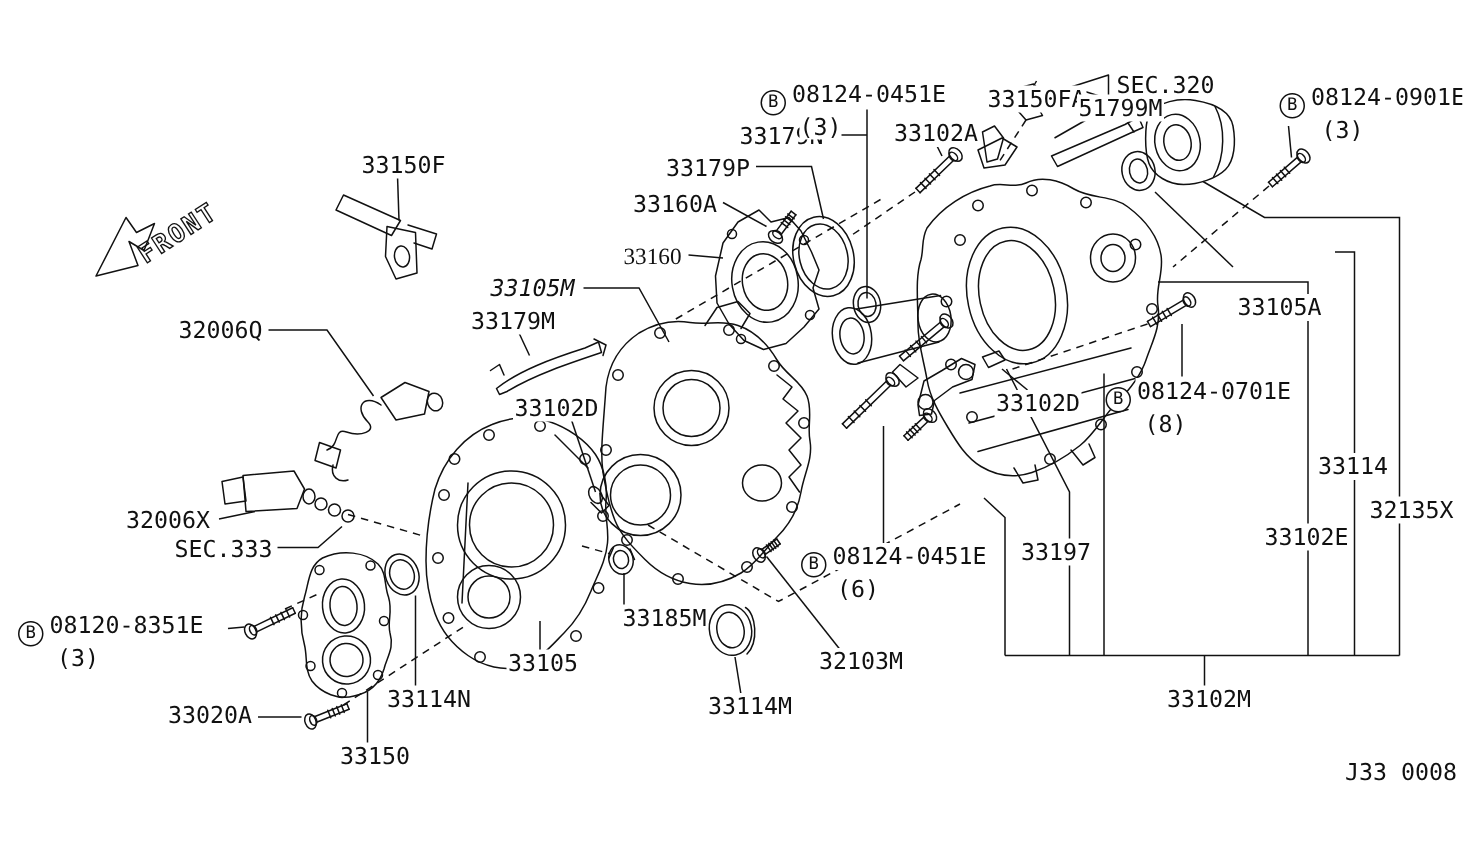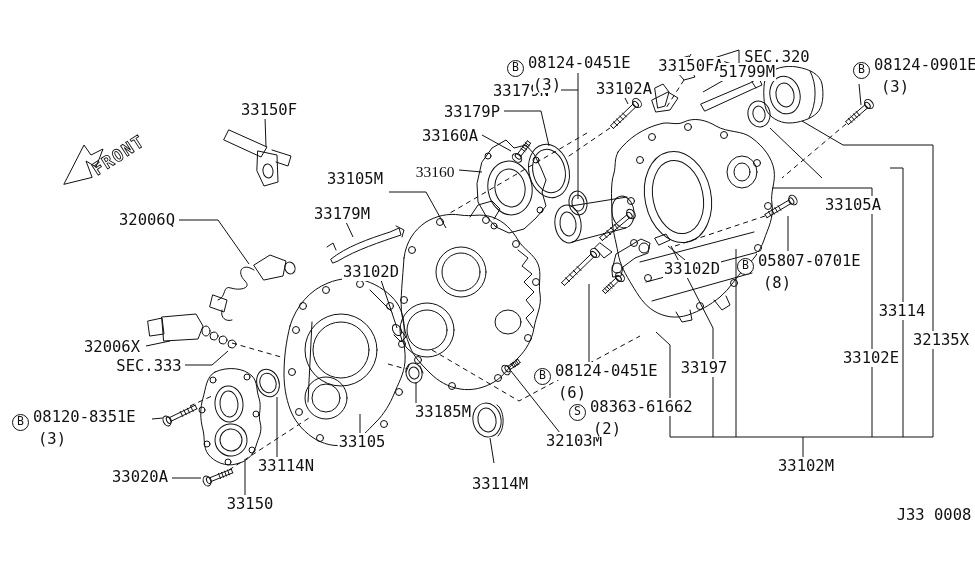--- a/index.html
+++ b/index.html
@@ -374,40 +374,39 @@
       <div class="lbl ctr" style="left: 269px; top: 103px;"><span class="txt">33150F</span></div>
       <div class="lbl ctr" style="left: 147px; top: 213px;"><span class="txt">32006Q</span></div>
       <div class="lbl ctr" style="left: 521px; top: 84px;"><span class="txt">33179N</span></div>
       <div class="lbl ctr" style="left: 472px; top: 105px;"><span class="txt">33179P</span></div>
       <div class="lbl ctr" style="left: 450px; top: 129px;"><span class="txt">33160A</span></div>
       <div class="lbl ctr" style="left: 435px; top: 164px; font-family: Liberation Serif, serif;"><span class="txt">33160</span></div>
       <div class="lbl ctr" style="left: 624px; top: 82px;"><span class="txt">33102A</span></div>
       <div class="lbl ctr" style="left: 691px; top: 39px; margin-top: 20px;"><span class="txt">33150FA</span></div>
       <div class="lbl ctr" style="left: 777px; top: 50px;"><span class="txt">SEC.320</span></div>
       <div class="lbl ctr" style="left: 747px; top: 65px;"><span class="txt">51799M</span></div>
-      <div class="lbl ctr" style="left: 355px; top: 172px;"><span class="txt">33105M</span></div>
+      <div class="lbl ctr" style="left: 355px; top: 185px; font-style: italic;"><span class="txt">33105M</span></div>
       <div class="lbl ctr" style="left: 342px; top: 207px;"><span class="txt">33179M</span></div>
       <div class="lbl ctr" style="left: 371px; top: 265px;"><span class="txt">33102D</span></div>
       <div class="lbl ctr" style="left: 853px; top: 170px; margin-top: 28px;"><span class="txt">33105A</span></div>
       <div class="lbl ctr" style="left: 692px; top: 262px;"><span class="txt">33102D</span></div>
       <div class="lbl ctr" style="left: 112px; top: 340px;"><span class="txt">32006X</span></div>
       <div class="lbl ctr" style="left: 149px; top: 359px;"><span class="txt">SEC.333</span></div>
       <div class="lbl ctr" style="left: 140px; top: 470px;"><span class="txt">33020A</span></div>
       <div class="lbl ctr" style="left: 250px; top: 497px; text-align: center;"><span class="txt">33150</span></div>
       <div class="lbl ctr" style="left: 286px; top: 459px;"><span class="txt">33114N</span></div>
       <div class="lbl ctr" style="left: 362px; top: 435px;"><span class="txt">33105</span></div>
       <div class="lbl ctr" style="left: 423px; top: 405px; margin-left: 20px;"><span class="txt">33185M</span></div>
-      <div class="lbl ctr" style="left: 500px; top: 464px; margin-top: 13px;"><span class="txt">33114M</span></div>
+      <div class="lbl ctr" style="left: 500px; top: 464px;"><span class="txt">33114M</span></div>
       <div class="lbl ctr" style="left: 574px; top: 434px;"><span class="txt">32103M</span></div>
       <div class="lbl ctr" style="left: 704px; top: 361px;"><span class="txt">33197</span></div>
       <div class="lbl ctr" style="left: 902px; top: 304px;"><span class="txt">33114</span></div>
       <div class="lbl ctr" style="left: 941px; top: 333px;"><span class="txt">32135X</span></div>
       <div class="lbl ctr" style="left: 871px; top: 351px;"><span class="txt">33102E</span></div>
       <div class="lbl ctr" style="left: 806px; top: 459px;"><span class="txt">33102M</span></div>
       <div class="lbl ctr" style="left: 934px; top: 508px;"><span class="txt">J33 0008</span></div>
       <div class="lbl" style="left: 507px; top: 56px;"><span class="pfx">B</span><span class="txt">08124-0451E</span><span class="qty" style="margin-left: 26px;">(3)</span></div>
       <div class="lbl" style="left: 853px; top: 58px;"><span class="pfx">B</span><span class="txt">08124-0901E</span><span class="qty" style="margin-left: 28px;">(3)</span></div>
-      <div class="lbl" style="left: 737px; top: 254px;"><span class="pfx">B</span><span class="txt">05807-0701E</span><span class="qty" style="margin-left: 26px;">(8)</span></div>
+      <div class="lbl" style="left: 737px; top: 254px;"><span class="pfx">B</span><span class="txt">08124-0701E</span><span class="qty" style="margin-left: 26px;">(8)</span></div>
       <div class="lbl" style="left: 12px; top: 410px;"><span class="pfx">B</span><span class="txt">08120-8351E</span><span class="qty" style="margin-left: 26px;">(3)</span></div>
       <div class="lbl" style="left: 534px; top: 364px;"><span class="pfx">B</span><span class="txt">08124-0451E</span><span class="qty" style="margin-left: 24px;">(6)</span></div>
-      <div class="lbl" style="left: 569px; top: 400px;"><span class="pfx">S</span><span class="txt">08363-61662</span><span class="qty" style="margin-left: 24px;">(2)</span></div>
     </div>
 </div>
 
 </body></html>

